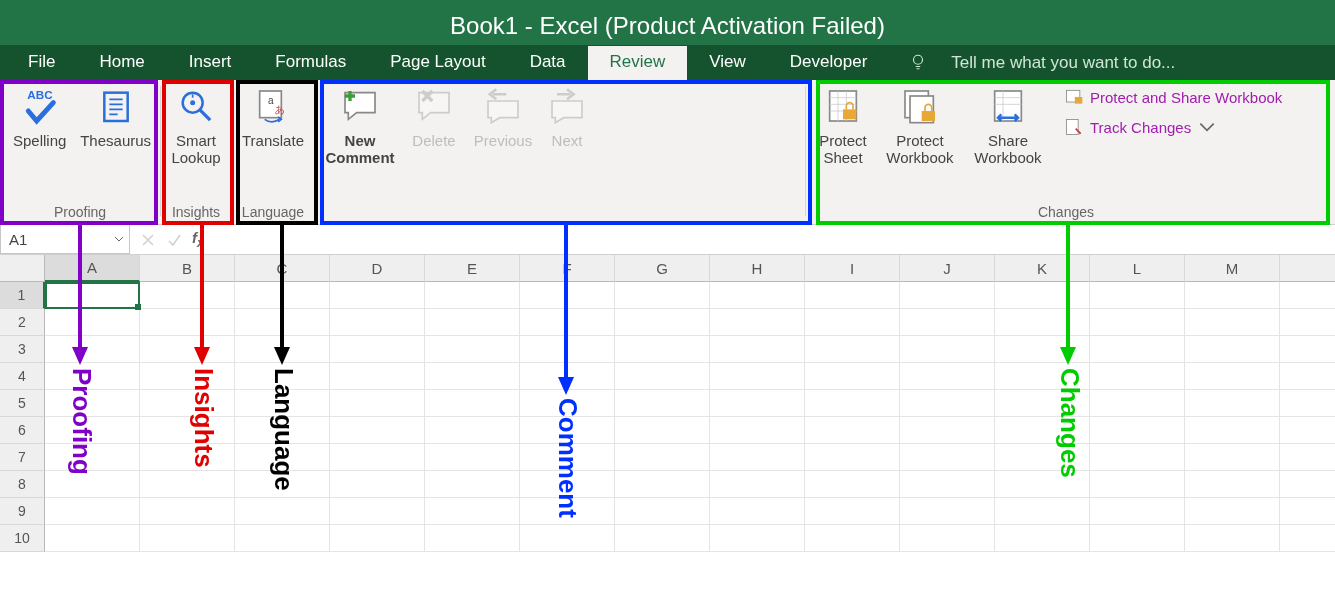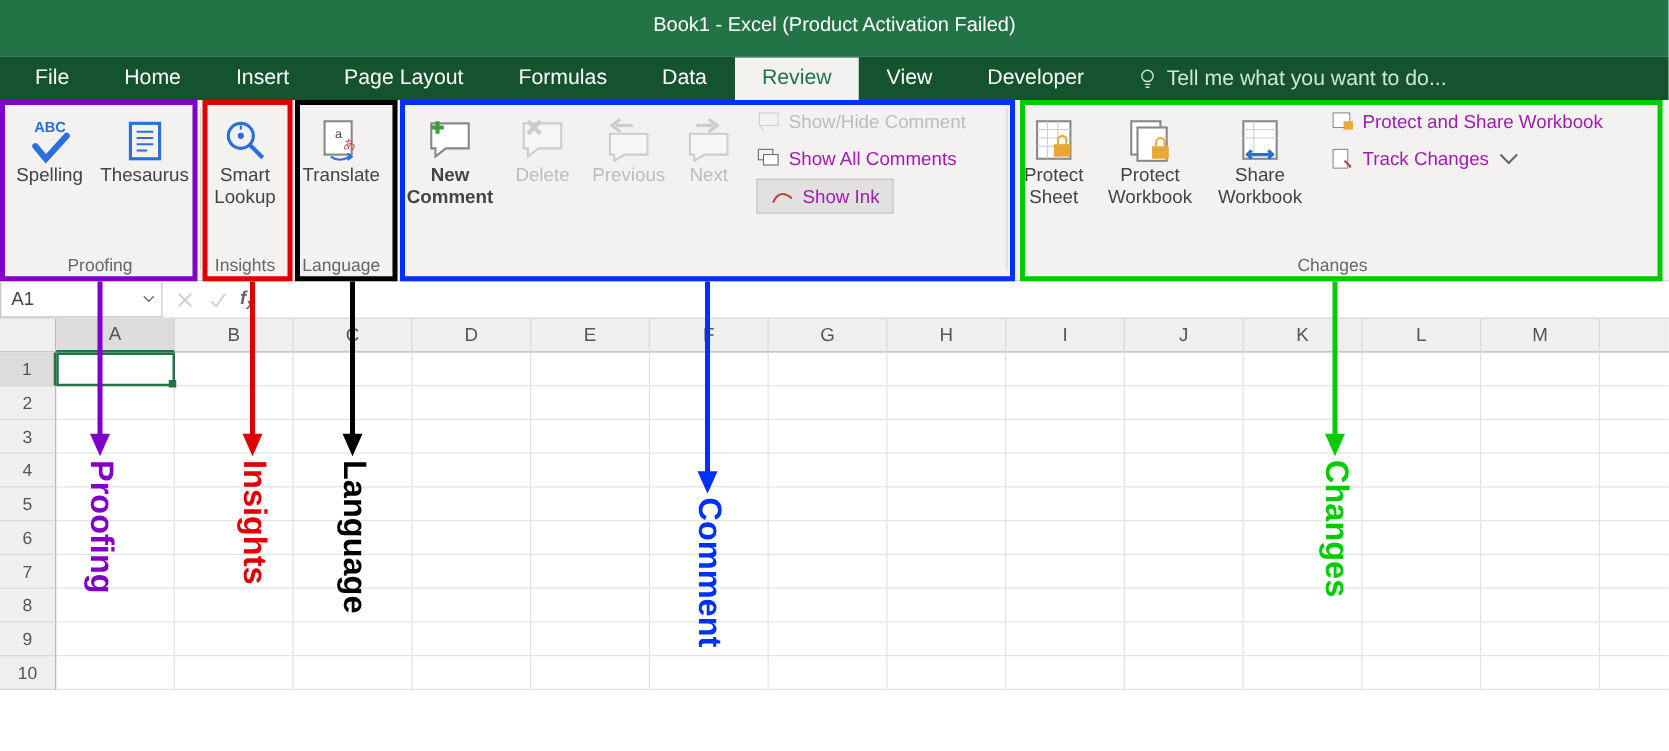--- a/index.html
+++ b/index.html
@@ -1,37 +1,37 @@
 <!DOCTYPE html>
 <html><head>
 <meta charset="utf-8">
 <style>
   * { box-sizing: border-box; margin: 0; padding: 0; font-family: "Segoe UI", Arial, sans-serif; }
   body { background: #ffffff; width: 1335px; height: 601px; overflow: hidden; position: relative; }
 
   
   .titlebar { background: #227447; height: 45px; display: flex; align-items: center; color: #fff; padding: 0 8px; position: relative; }
   .qat { display: flex; align-items: center; gap: 18px; padding-left: 16px; }
-  .title-text { position: absolute; left: 50%; transform: translateX(-50%); top: 12px; font-size: 16px; color: #fff; white-space: nowrap; }
+  .title-text { position: absolute; left: 50%; transform: translateX(-50%); top: 12px; font-size: 24px; color: #fff; white-space: nowrap; }
 
   
   .tabs { background: #14532d; height: 35px; display: flex; align-items: flex-end; color: #fff; padding: 0 6px; }
   .tab { padding: 6px 22px 8px 22px; font-size: 17px; cursor: pointer; }
   .tab.active { background: #f3f2f1; color: #227447; }
-  .tellme { display: flex; align-items: center; gap: 6px; margin-left: 20px; font-size: 17px; color: #cfe6d8; padding-bottom: 7px; }
+  .tellme { display: flex; align-items: flex-start; gap: 24px; margin-left: 20px; font-size: 17px; color: #cfe6d8; padding-bottom: 7px; }
   .tellme svg { width: 18px; height: 18px; fill: none; stroke: #cfe6d8; stroke-width: 1.5; }
 
   
   .ribbon { background: #f3f2f1; height: 145px; border-bottom: 1px solid #d0d0d0; display: flex; position: relative; }
   .group { display: flex; flex-direction: column; align-items: stretch; padding: 2px 4px 0 4px; position: relative; }
   .group .body { display: flex; align-items: flex-start; flex: 1; }
   .group .label { font-size: 14px; color: #666; text-align: center; padding: 3px 0 4px 0; }
   .sep { width: 1px; background: #d6d6d6; margin: 6px 0 8px 0; }
   .bigbtn { display: flex; flex-direction: column; align-items: center; justify-content: flex-start; padding: 4px 4px 0 4px; font-size: 15px; color: #444; cursor: default; text-align: center; line-height: 1.15; }
-  .bigbtn .ico { height: 46px; display: flex; align-items: flex-end; justify-content: center; }
+  .bigbtn .ico { height: 46px; display: flex; align-items: flex-start; justify-content: center; }
   .bigbtn svg { width: 40px; height: 40px; }
   .smallbtn { display: flex; align-items: center; gap: 6px; font-size: 15px; color: #a21caf; padding: 2px 6px; height: 30px; cursor: default; }
   .smallbtn svg { width: 20px; height: 20px; }
   .disabled { color: #bdbdbd; }
   .disabled svg { opacity: 0.35; }
   .showink { background: #e3e1e0; border: 1px solid #c8c6c4; padding: 3px 10px; display:flex; align-items:center; gap:6px;}
   .col { display:flex; flex-direction:column; }
 
   
   .hilite { position: absolute; border: 4px solid; pointer-events: none; }
@@ -97,22 +97,22 @@
           <path d="M3 4h18l-7 9v7l-4-2v-5z" fill="#fff"></path>
         </svg></span>
   </div>
   <div class="title-text">Book1 - Excel (Product Activation Failed)</div>
 </div>
 
 <div class="tabs">
   <div class="tab">File</div>
   <div class="tab">Home</div>
   <div class="tab">Insert</div>
+  <div class="tab">Formulas</div>
   <div class="tab">Page Layout</div>
-  <div class="tab">Formulas</div>
   <div class="tab">Data</div>
   <div class="tab active">Review</div>
   <div class="tab">View</div>
   <div class="tab">Developer</div>
   <div class="tellme">
     <svg viewBox="0 0 24 24">
         <circle cx="12" cy="9" r="6"></circle>
         <path d="M9 18h6M10 21h4"></path>
       </svg>
     <span>Tell me what you want to do...</span>
@@ -215,44 +215,20 @@
         <span>Previous</span>
       </div>
       <div class="bigbtn disabled" style="width:52px;">
         <div class="ico">
             <svg viewBox="0 0 48 48">
               <path d="M6 18h36v20H20l-10 6v-6H6z" stroke="#888" stroke-width="2" fill="#fff"></path>
               <path d="M12 10h16 M24 4l8 6-8 6" stroke="#888" stroke-width="3" fill="none"></path>
             </svg>
           </div>
         <span>Next</span>
-      </div>
-      <div class="col" style="margin-left:4px;">
-        <div class="smallbtn disabled">
-          <svg viewBox="0 0 24 24">
-              <rect x="3" y="4" width="18" height="12" stroke="#888" fill="none"></rect>
-              <path d="M3 16l4 4" stroke="#888"></path>
-            </svg>
-          <span>Show/Hide Comment</span>
-        </div>
-        <div class="smallbtn">
-          <svg viewBox="0 0 24 24">
-              <rect x="2" y="3" width="14" height="10" stroke="#666" fill="none"></rect>
-              <rect x="7" y="8" width="14" height="10" stroke="#666" fill="#fff"></rect>
-            </svg>
-          <span>Show All Comments</span>
-        </div>
-        <div class="smallbtn">
-          <div class="showink">
-            <svg viewBox="0 0 24 24">
-                <path d="M3 18 q6 -14 18 -4" stroke="#c04040" stroke-width="2" fill="none"></path>
-              </svg>
-            <span>Show Ink</span>
-          </div>
-        </div>
       </div>
     </div>
   </div>
   <div class="sep"></div>
 
   <div class="group" style="width:520px;">
     <div class="body">
       <div class="bigbtn" style="width:66px;">
         <div class="ico">
             <svg viewBox="0 0 48 48">

